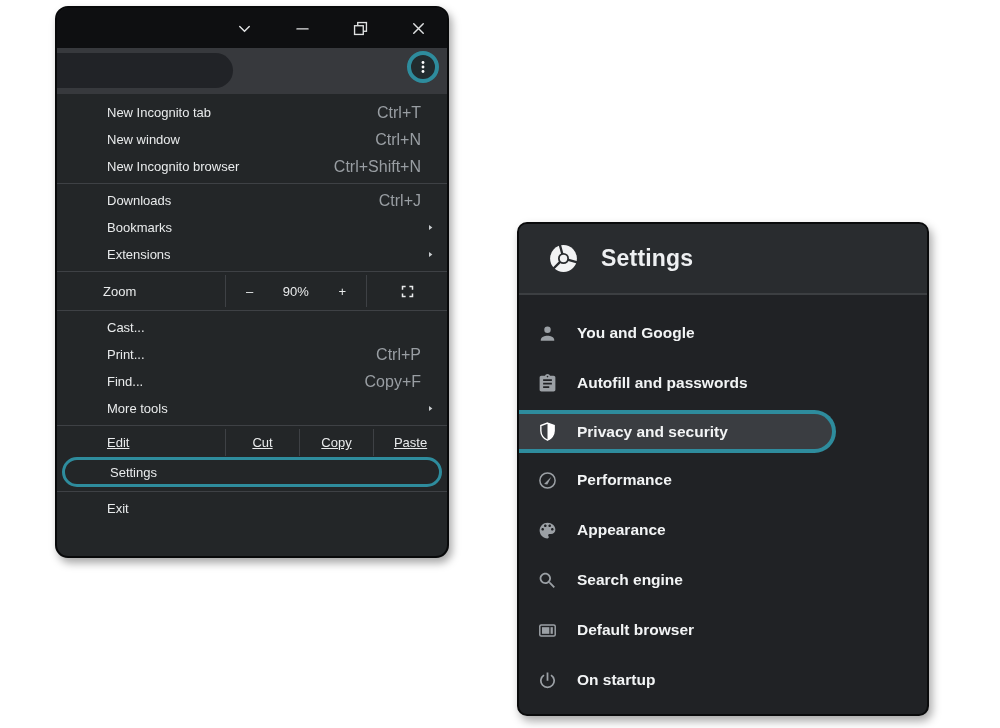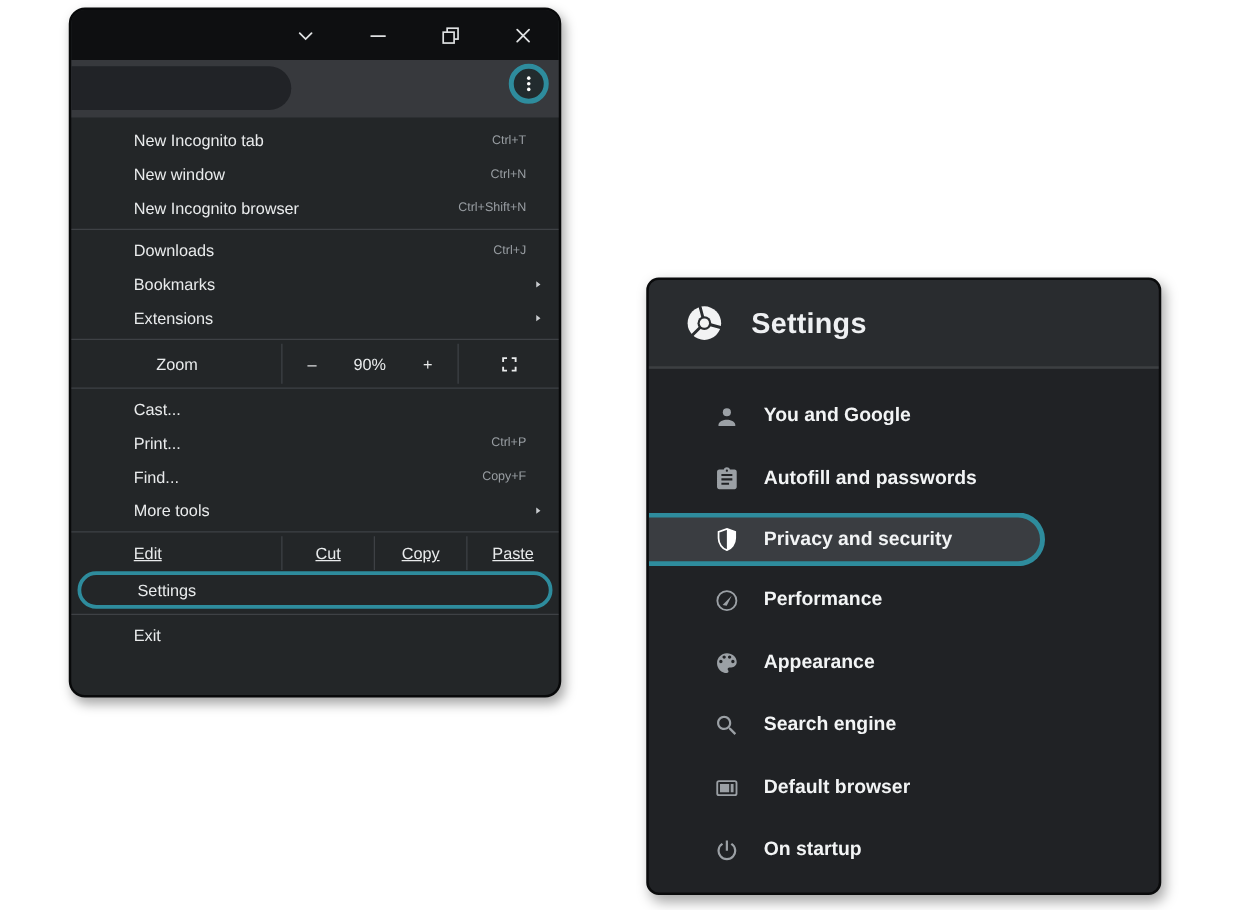--- a/index.html
+++ b/index.html
@@ -17,48 +17,48 @@
   .toolbar{height:46px;background:#37393d;position:relative;}
   .omnibox{position:absolute;left:0;top:5px;width:176px;height:35px;background:#212327;border-radius:0 18px 18px 0;}
   .kebab{position:absolute;right:8px;top:3px;width:32px;height:32px;border-radius:50%;
     border:4px solid var(--accent);background:#222b2e;display:flex;align-items:center;justify-content:center;}
   .kebab svg{width:18px;height:18px;}
 
   .menu{padding:2px 0;font-size:13px;color:#e9ebec;}
   .grp{padding:3px 0;}
   .mdiv{height:1px;background:var(--divider);}
   .mi{height:27px;display:flex;align-items:center;padding:0 26px 0 50px;}
-  .mi .sc{margin-left:auto;color:#999ea3;font-size:10px;}
+  .mi .sc{margin-left:auto;color:#999ea3;font-size:16px;}
   .mi .arr{margin-left:auto;margin-right:-14px;color:#c9cccf;display:flex;}
   .mi .arr svg{width:9px;height:9px;}
   .mi.hl{border:3px solid var(--accent);border-radius:15px;margin:1px 5px;height:30px;padding-left:45px;}
 
   .zoomrow{height:32px;display:flex;align-items:stretch;}
-  .zr-label{width:168px;display:flex;align-items:center;padding-left:68px;}
+  .zr-label{width:168px;display:flex;align-items:center;padding-left:46px;}
   .zr-mid{width:142px;display:flex;align-items:center;justify-content:space-between;
     border-left:1px solid var(--divider);border-right:1px solid var(--divider);padding:0 20px;}
   .zbtn{color:#e9ebec;}
   .zr-fs{flex:1;display:flex;align-items:center;justify-content:center;color:#e9ebec;}
   .zr-fs svg{width:15px;height:15px;}
 
   .editrow{height:27px;display:flex;align-items:stretch;text-decoration:underline;}
   .er-label{flex:1;display:flex;align-items:center;padding-left:50px;}
   .er-cell{width:74px;display:flex;align-items:center;justify-content:center;border-left:1px solid var(--divider);}
 
   
   .settings{position:absolute;left:517px;top:222px;width:412px;height:494px;
     background:var(--panel-bg);border:2px solid #0a0b0c;border-radius:10px;
     box-shadow:3px 5px 10px rgba(0,0,0,.35);overflow:hidden;}
   .sp-header{height:71px;background:#292c2f;border-bottom:2px solid #3c3f42;
     display:flex;align-items:center;padding-left:28px;gap:21px;}
   .sp-header .logo{width:33px;height:33px;display:flex;}
   .sp-header .logo svg{width:100%;height:100%;}
   .sp-title{font-size:23px;font-weight:700;color:#eef0f2;letter-spacing:.2px;}
   .sp-nav{padding-top:13px;}
-  .ni{height:50px;display:flex;align-items:center;padding-left:52px;gap:19px;
+  .ni{height:50px;display:flex;align-items:center;padding-left:18px;gap:19px;
     color:#f2f4f5;font-weight:700;font-size:15.5px;}
   .ni .ic{width:21px;height:21px;color:#9ba0a5;display:flex;flex:none;}
   .ni .ic svg{width:100%;height:100%;}
   .ni.sel{background:#3a3d41;border:4px solid var(--accent);border-left:none;
     border-radius:0 26px 26px 0;width:317px;height:43px;margin:2px 0;}
   .ni.sel .ic{color:#ffffff;}
 </style>
 </head>
 <body>
 

